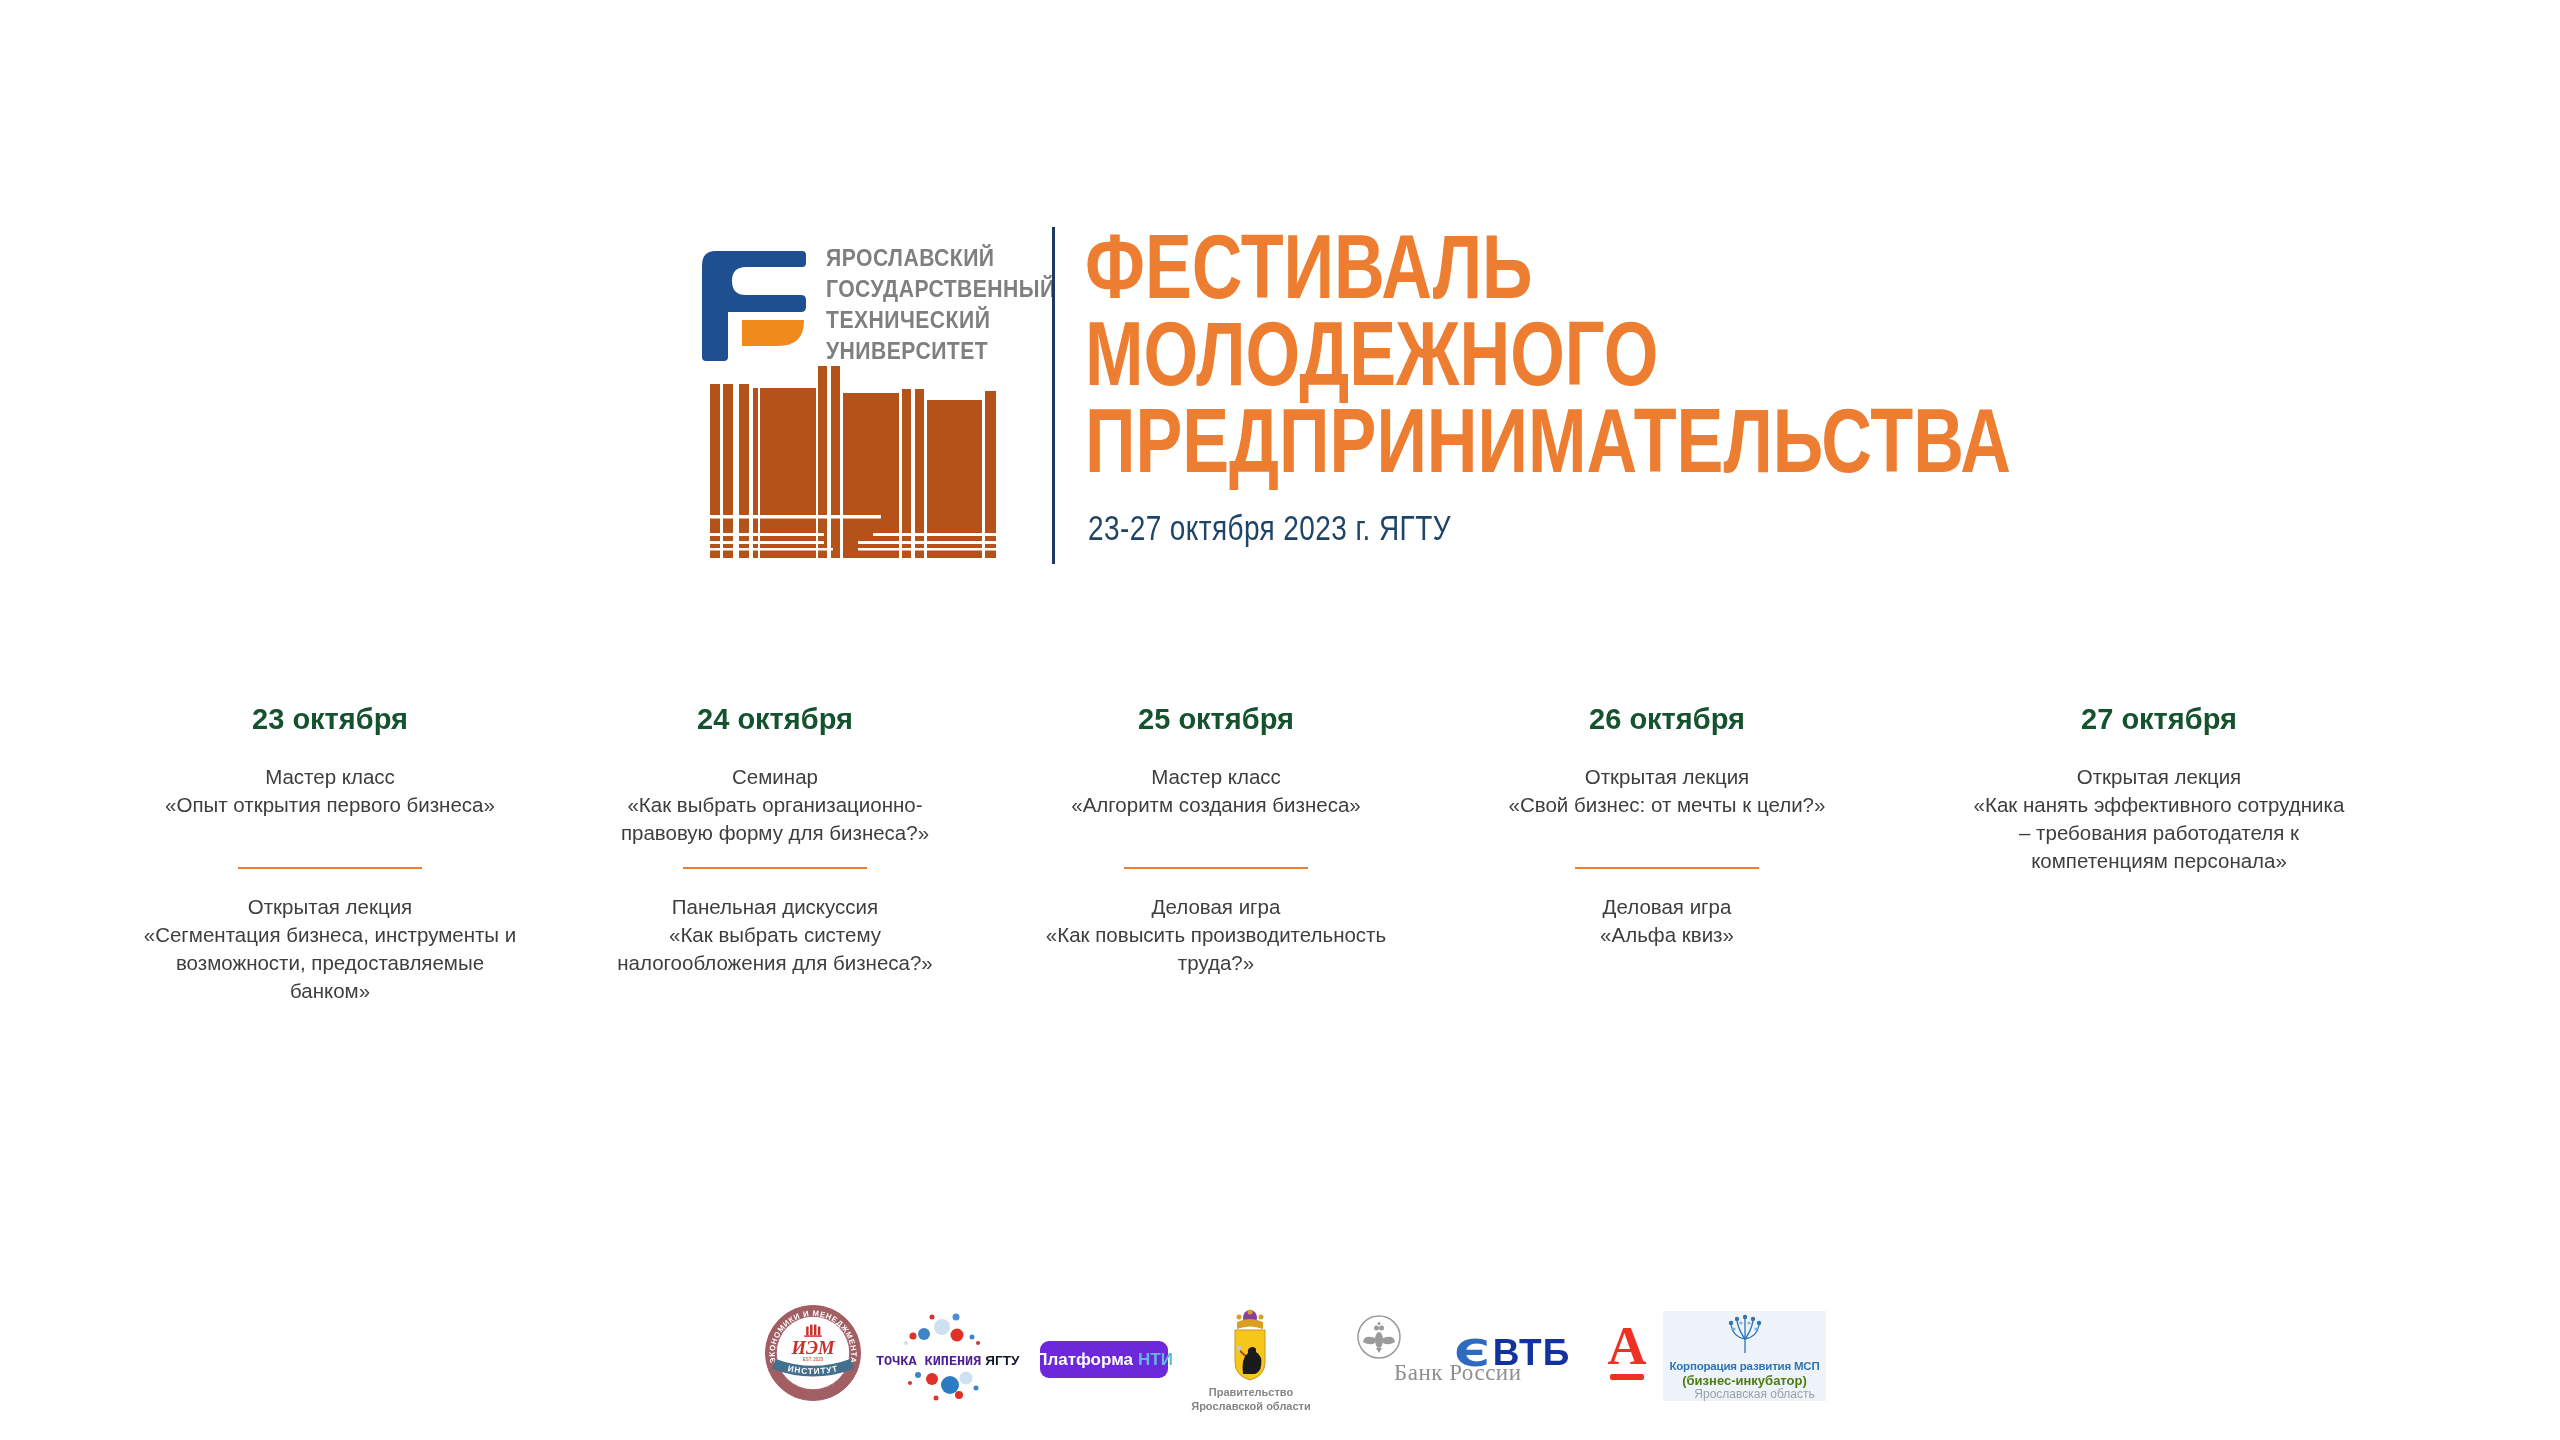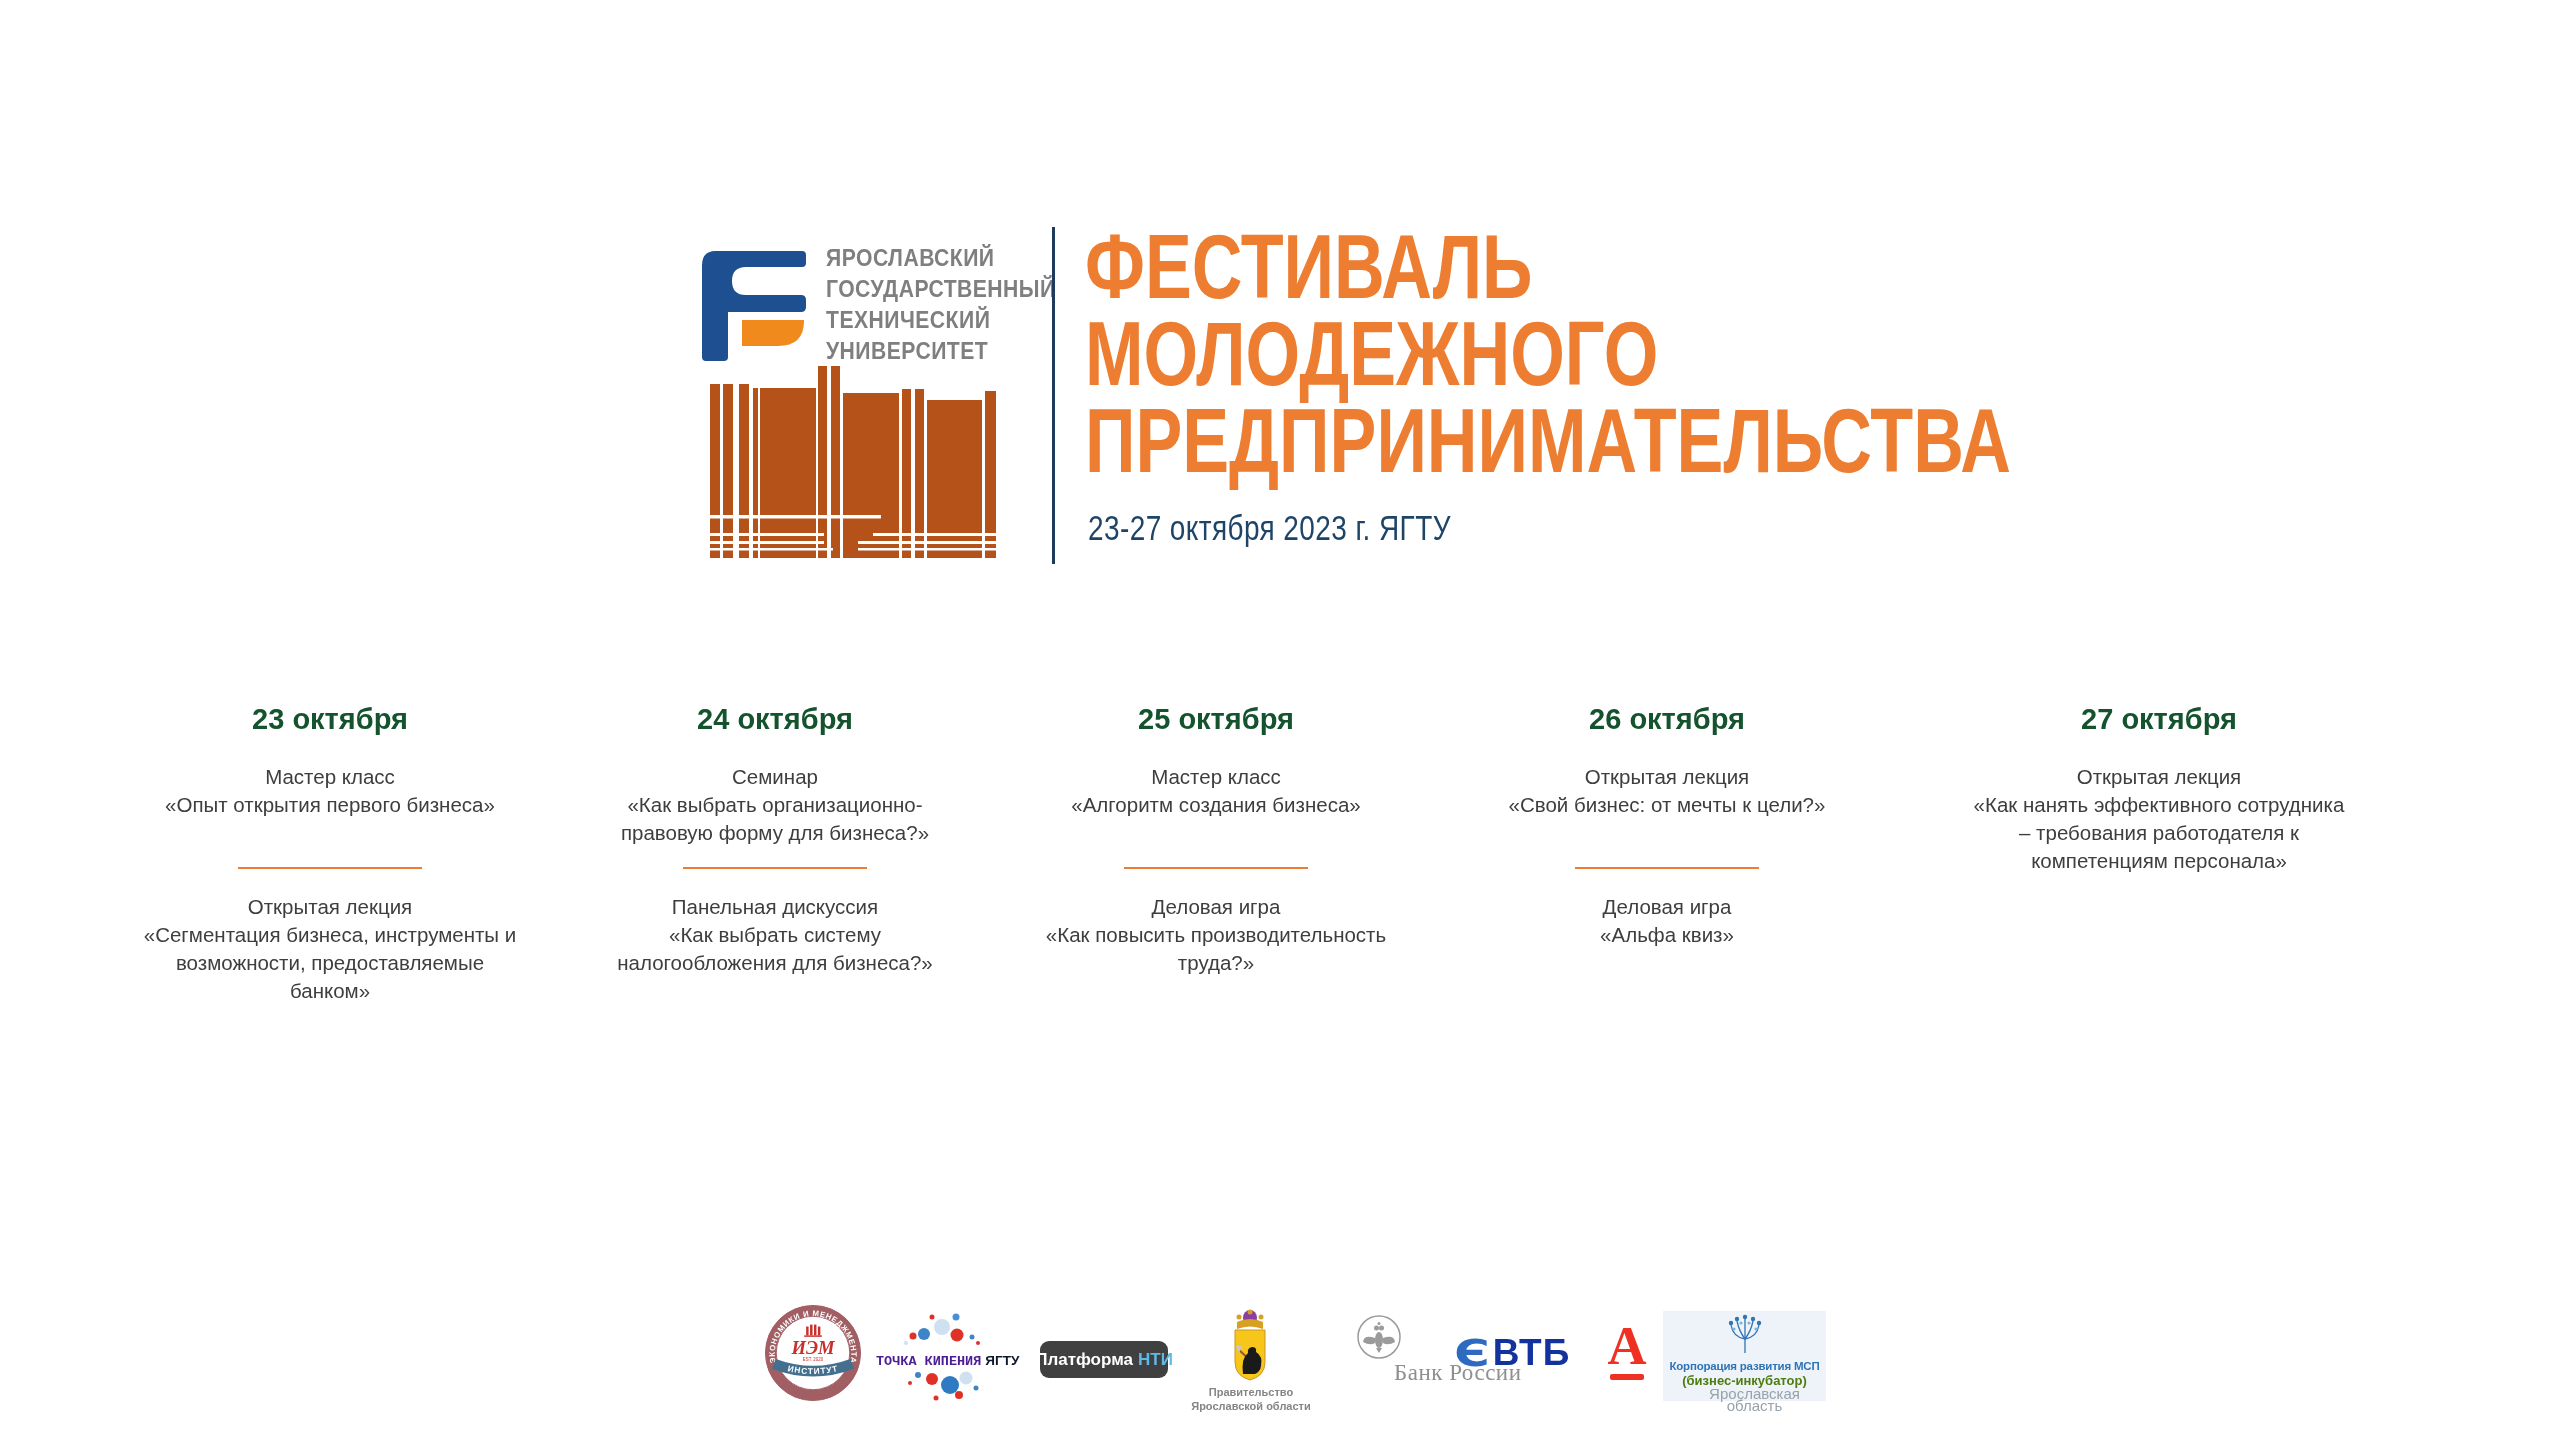--- a/index.html
+++ b/index.html
@@ -29,21 +29,21 @@
   
   .sched-col{position:absolute;top:700px;width:460px;text-align:center;color:#3E3E3E;}
   .sched-date{font-size:29px;font-weight:bold;color:#14532d;line-height:38px;margin:0;}
   .sched-event{position:absolute;left:0;right:0;font-size:20.5px;line-height:28px;white-space:pre-line;}
   .sched-event.e1{top:63px;}
   .sched-event.e2{top:193px;}
   .sched-divider{position:absolute;top:167px;left:50%;width:184px;margin-left:-92px;border-top:2px solid #ED7D31;}
 
   
   .nti-chip{
-    left:1040px;top:1341px;width:128px;height:37px;background:#404040;border-radius:9px;
+    left:1040px;top:1341px;width:128px;height:37px;background:#6d28d9;border-radius:9px;
     display:flex;align-items:center;justify-content:center;font-size:17px;font-weight:bold;
   }
   .nti-white{color:#ffffff;}
   .nti-blue{color:#5FB9E6;margin-left:5px;}
   .bp-wrap{left:876px;top:1310px;width:136px;text-align:center;}
   .bp-text{font-size:13.5px;font-weight:bold;white-space:nowrap;line-height:18px;}
   .bp-name{color:#4c1d95;font-family:Liberation Mono, monospace;}
   .bp-suffix{color:#0f172a;margin-left:4px;}
   .gerb-caption{left:1186px;top:1386px;width:130px;text-align:center;font-size:11px;
     line-height:13.5px;color:#858585;white-space:pre-line;font-weight:bold;}
@@ -53,21 +53,21 @@
   .vtb-wing{font-family:"DejaVu Sans", sans-serif;font-weight:bold;font-size:46px;color:#2E6BC0;
     line-height:46px;transform:scale(1.05,0.82);}
   .vtb-name{font-size:37px;font-weight:bold;color:#12339E;margin-left:4px;letter-spacing:1px;}
   .alfa-wrap{left:1607px;top:1320px;width:40px;text-align:center;}
   .alfa-letter{font-family:"Liberation Serif", serif;font-size:54px;font-weight:bold;color:#EF3124;line-height:52px;}
   .alfa-bar{width:34px;height:6px;background:#EF3124;border-radius:2px;margin:2px auto 0;}
   .msp-panel{left:1663px;top:1311px;width:163px;height:90px;background:#EEF3F9;border-radius:0;
     text-align:center;}
   .msp-line1{font-size:11.5px;font-weight:bold;color:#2F74B5;letter-spacing:-0.2px;line-height:13px;margin-top:1px;}
   .msp-line2{font-size:13px;font-weight:bold;color:#4d7c0f;line-height:15px;}
-  .msp-line3{font-size:15px;color:#98A2AB;line-height:12px;padding-left:20px;}
+  .msp-line3{font-size:12px;color:#98A2AB;line-height:12px;padding-left:20px;}
 </style>
 </head>
 <body>
 
 <div class="abs" style="left:702px;top:251px;">
   <svg width="104" height="110" viewBox="0 0 104 110">
     <path d="M14,0 H100 Q104,0 104,4 V12 Q104,16 100,16 H44 Q30,16 30,30 Q30,44 44,44 H99 Q104,44 104,49 V56 Q104,61 99,61 H26 V106 Q26,110 22,110 H4 Q0,110 0,106 V14 Q0,0 14,0 Z" fill="#1D4F91"></path>
     <path d="M40,69 H102 V70 Q102,95 76,95 H40 Z" fill="#F08A1D"></path>
   </svg>
 </div>

